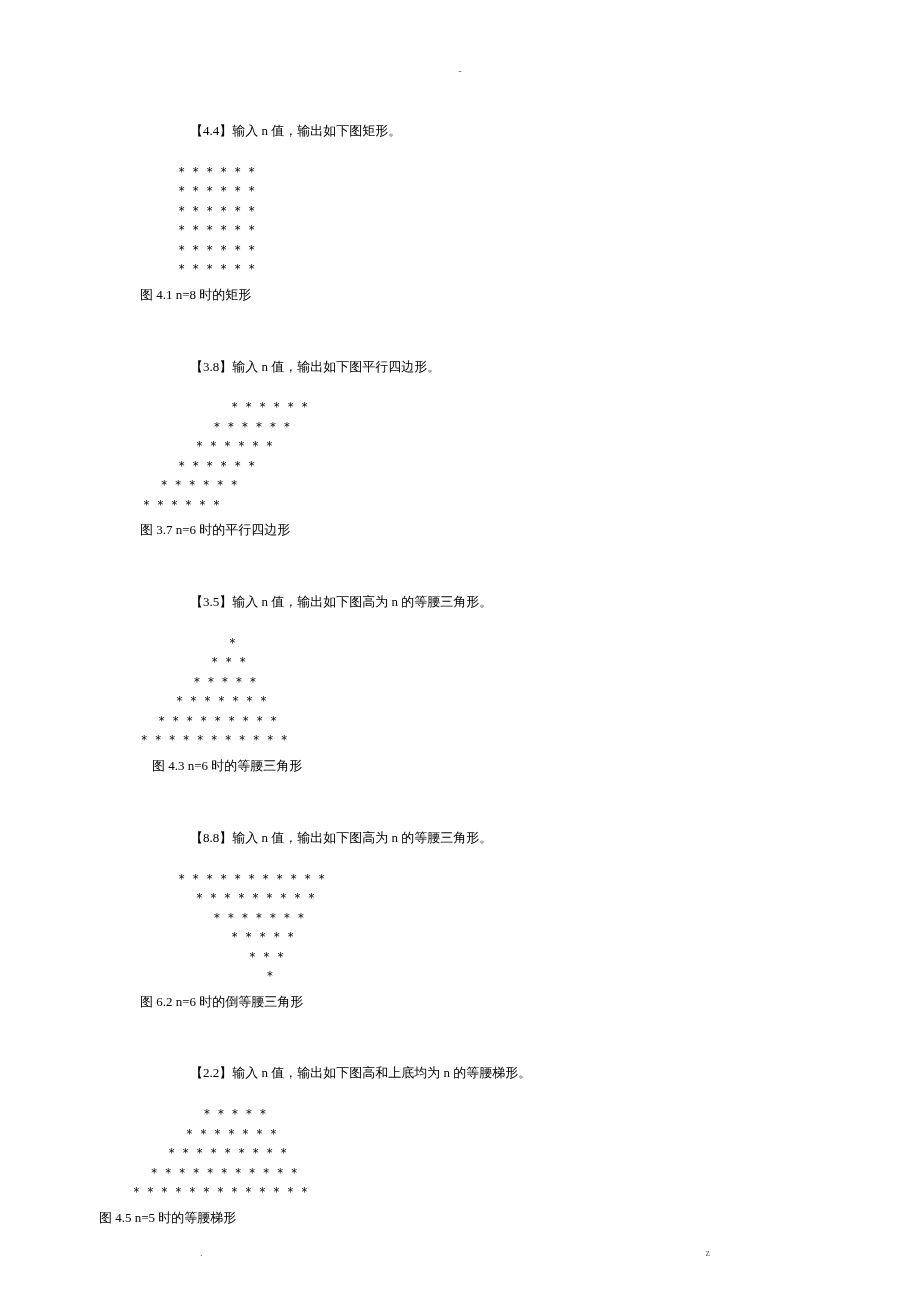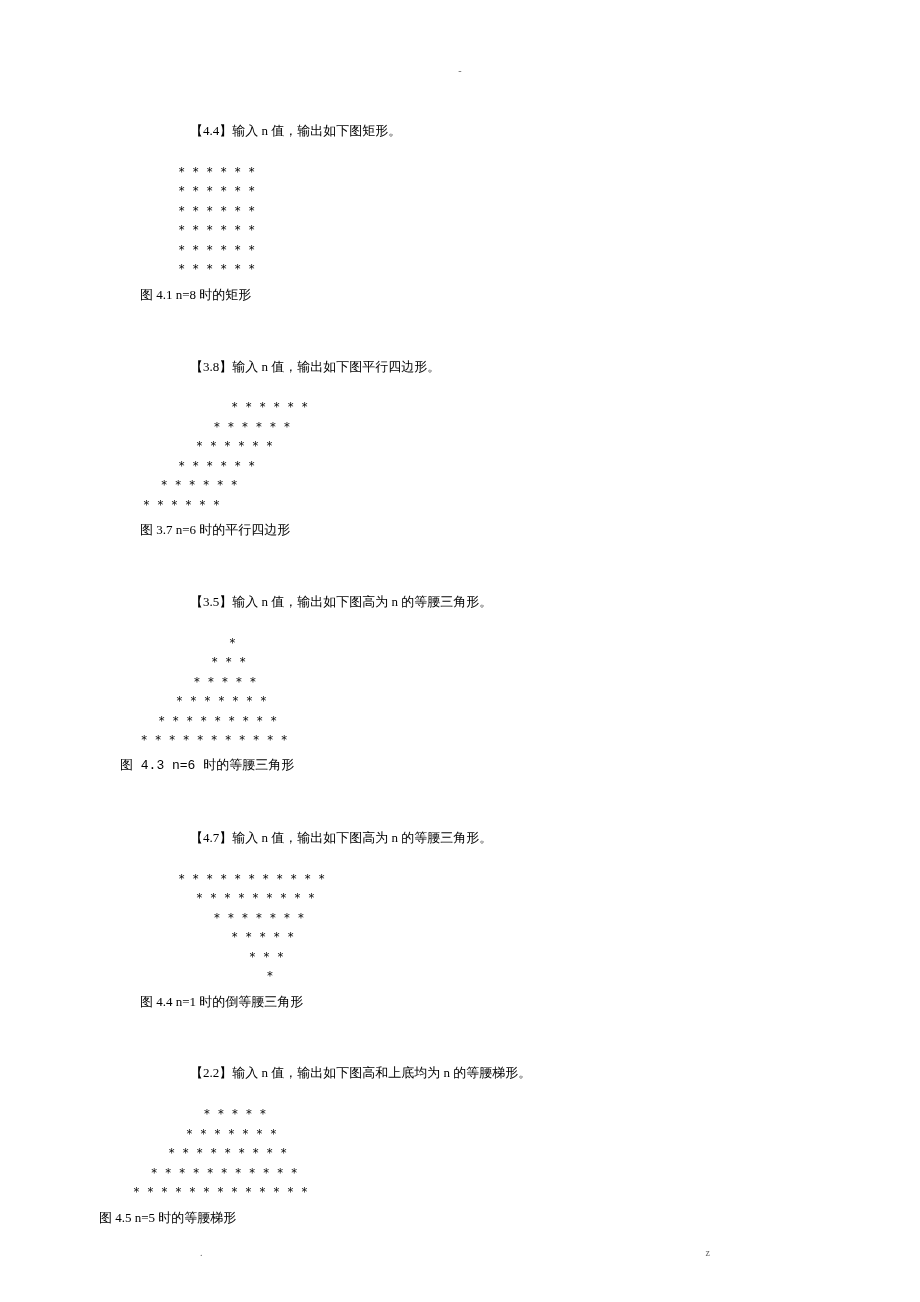--- a/index.html
+++ b/index.html
@@ -86,30 +86,30 @@
 ＊＊＊＊＊＊</div>
 <div class="caption">图 3.7   n=6 时的平行四边形</div>
 
 <div class="problem-title">【3.5】输入 n 值，输出如下图高为 n 的等腰三角形。</div>
 <div class="shape" style="margin-left:60px;">            ＊
           ＊＊＊
         ＊＊＊＊＊
       ＊＊＊＊＊＊＊
     ＊＊＊＊＊＊＊＊＊
   ＊＊＊＊＊＊＊＊＊＊＊</div>
-<div class="caption" style="margin-left:60px;font-family:Liberation Mono, monospace;">图 4.3   n=6 时的等腰三角形</div>
+<div class="caption" style="margin-left:92px;">图 4.3   n=6 时的等腰三角形</div>
 
-<div class="problem-title">【4.7】输入 n 值，输出如下图高为 n 的等腰三角形。</div>
+<div class="problem-title">【8.8】输入 n 值，输出如下图高为 n 的等腰三角形。</div>
 <div class="shape">    ＊＊＊＊＊＊＊＊＊＊＊
       ＊＊＊＊＊＊＊＊＊
         ＊＊＊＊＊＊＊
           ＊＊＊＊＊
             ＊＊＊
               ＊</div>
-<div class="caption">图 4.4   n=1 时的倒等腰三角形</div>
+<div class="caption">图 6.2   n=6 时的倒等腰三角形</div>
 
 <div class="problem-title">【2.2】输入 n 值，输出如下图高和上底均为 n 的等腰梯形。</div>
 <div class="shape" style="margin-left:70px;">        ＊＊＊＊＊
       ＊＊＊＊＊＊＊
     ＊＊＊＊＊＊＊＊＊
   ＊＊＊＊＊＊＊＊＊＊＊
 ＊＊＊＊＊＊＊＊＊＊＊＊＊</div>
 <div class="caption" style="margin-left:39px;">  图 4.5 n=5 时的等腰梯形</div>
 
 <div class="footer">

